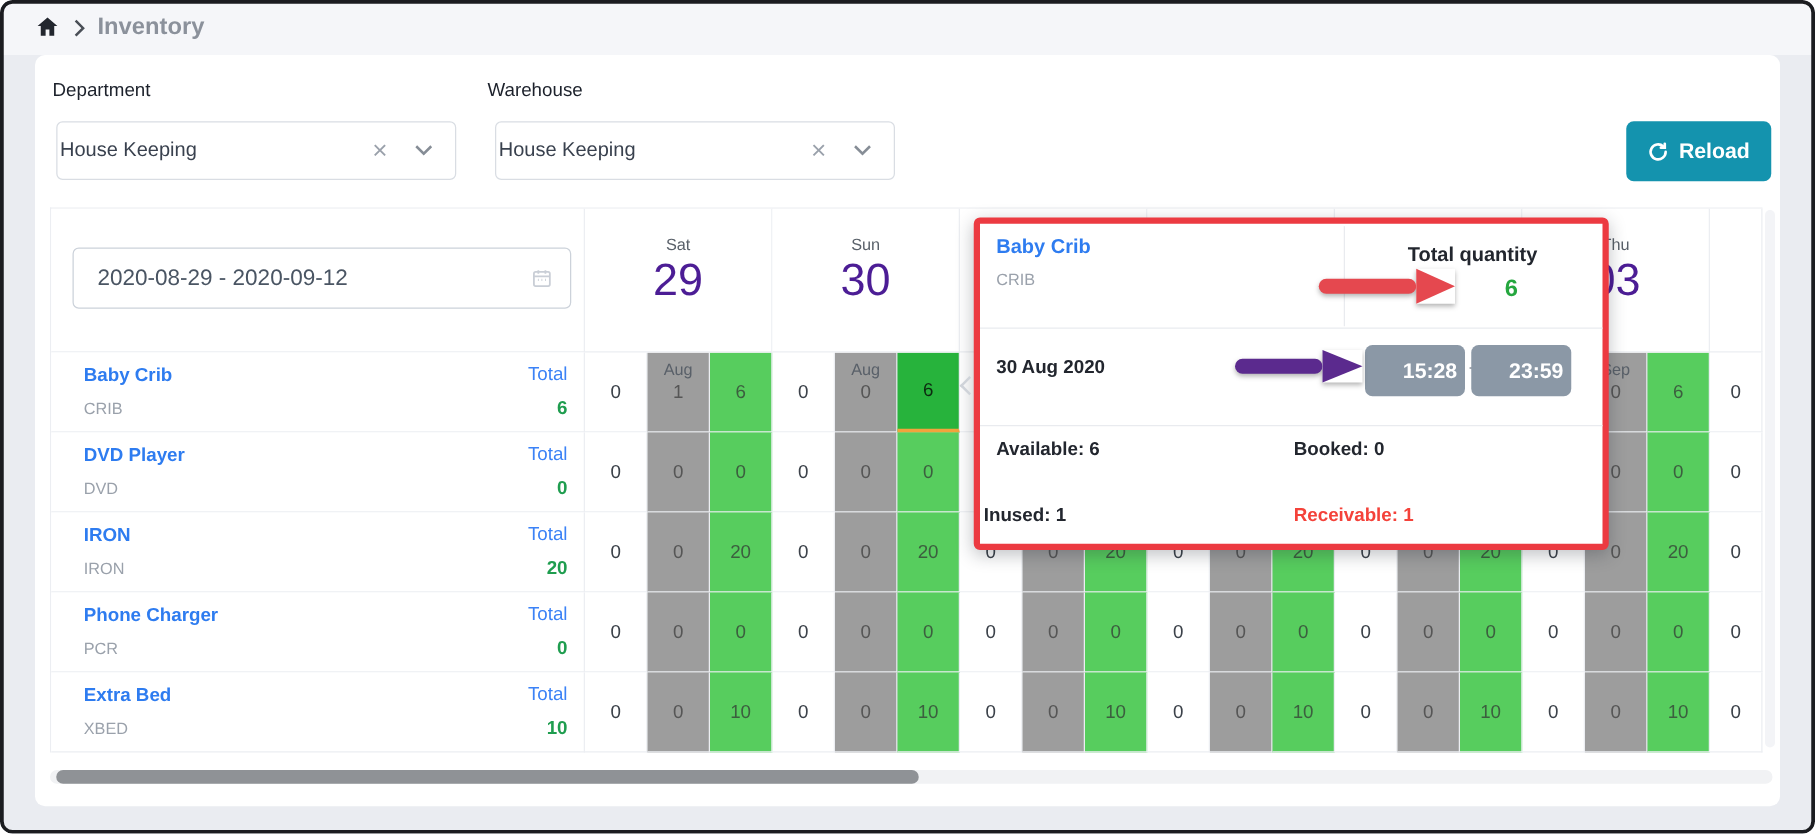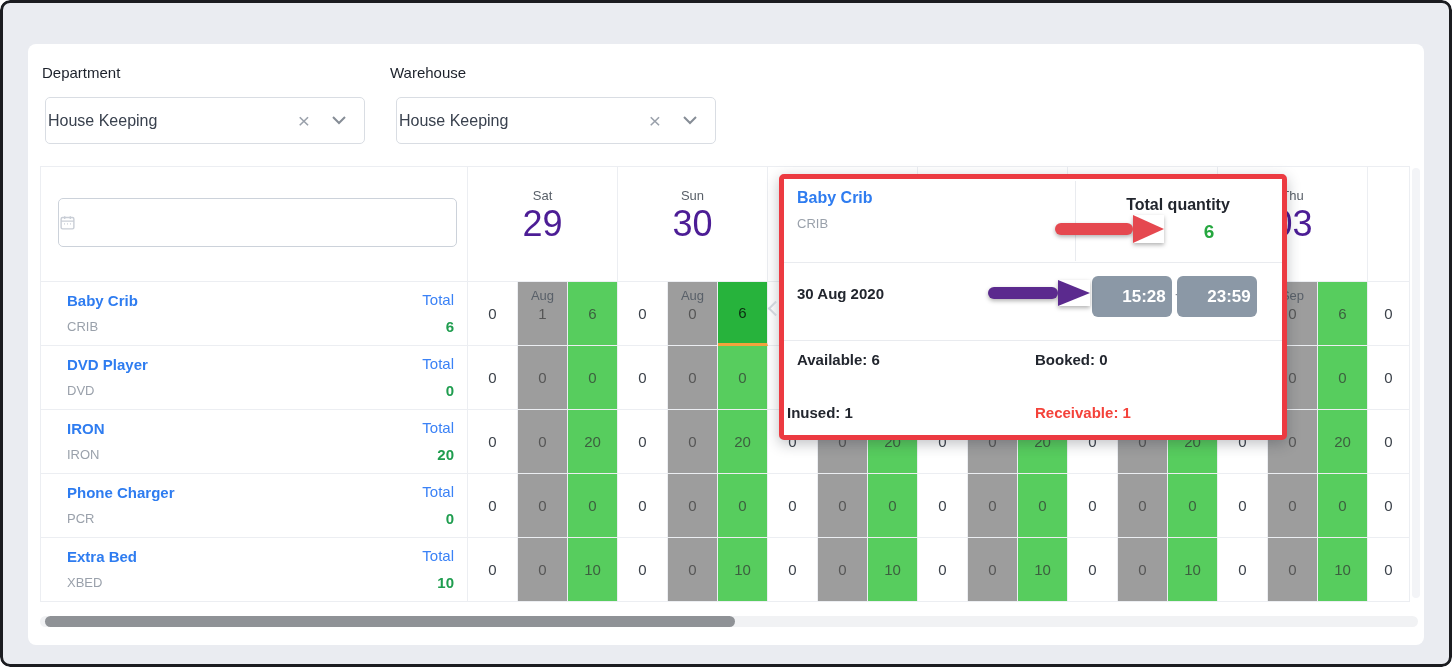--- a/index.html
+++ b/index.html
@@ -113,20 +113,33 @@
                    border-bottom:14px solid transparent; border-left:31px solid #e5484f; }
   .arr-purple .shaft { width:70px; height:12px; background:#5b2a8e; }
   .arr-purple .head { width:0; height:0; border-top:13px solid transparent;
                       border-bottom:13px solid transparent; border-left:32px solid #5b2a8e; }
 </style>
 </head>
 <body>
 
 <div class="screen">
 
+  <div class="topbar">
+    <span class="home-ic">
+      <svg width="20" height="19" viewBox="0 0 24 24" fill="#22262e">
+          <path d="M12 2.5l10 8.6h-3.2V21h-4.9v-6.4h-3.8V21H5.2v-9.9H2z"></path>
+        </svg>
+    </span>
+    <span class="bc-sep">
+      <svg width="9" height="15" viewBox="0 0 9 15" fill="none" stroke="#4a4f57" stroke-width="2">
+          <path d="M1.5 1.5l6 6-6 6"></path>
+        </svg>
+    </span>
+    <span class="bc-current">Inventory</span>
+  </div>
 
   <div class="card"></div>
 
   <div class="flabel lab-dept">Department</div>
   <div class="select sel-dept">
     <span class="sel-val">House Keeping</span>
     <span class="sel-x">×</span>
     <span class="sel-chev">
       <svg width="14" height="9" viewBox="0 0 14 9" fill="none" stroke="#868d96" stroke-width="2">
           <path d="M1 1l6 6 6-6"></path>
@@ -138,25 +151,35 @@
   <div class="select sel-wh">
     <span class="sel-val">House Keeping</span>
     <span class="sel-x">×</span>
     <span class="sel-chev">
       <svg width="14" height="9" viewBox="0 0 14 9" fill="none" stroke="#868d96" stroke-width="2">
           <path d="M1 1l6 6 6-6"></path>
         </svg>
     </span>
   </div>
 
+  <button class="reload-btn">
+    <span style="display:flex;">
+      <svg width="17" height="17" viewBox="0 0 24 24" fill="none" stroke="#fff" stroke-width="3" stroke-linecap="round">
+          <path d="M20.5 12a8.5 8.5 0 1 1-2.7-6.2"></path>
+          <path d="M19.5 2.8v4.4h-4.4"></path>
+        </svg>
+    </span>
+    <span>Reload</span>
+  </button>
 
   <div class="grid">
       <div class="col label-col">
         <div class="cell head">
           <div class="datepicker">
+            <div class="dp-text">2020-08-29 - 2020-09-12</div>
             <div class="dp-icon">
               <svg width="17" height="17" viewBox="0 0 24 24" fill="none" stroke="#c9ced6" stroke-width="2">
                 <rect x="3" y="5" width="18" height="16" rx="2"></rect>
                 <path d="M8 3v4M16 3v4M3 10h18"></path>
                 <path d="M7.5 14h1M11.5 14h1M15.5 14h1" stroke-width="2.4"></path>
               </svg>
             </div>
           </div>
         </div>
         <div class="cell label-cell">

